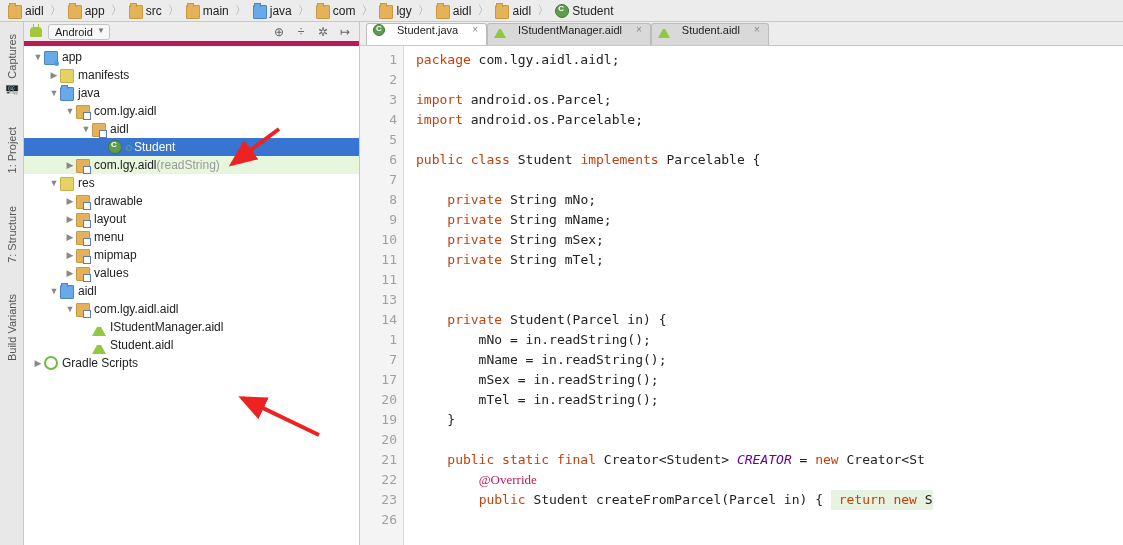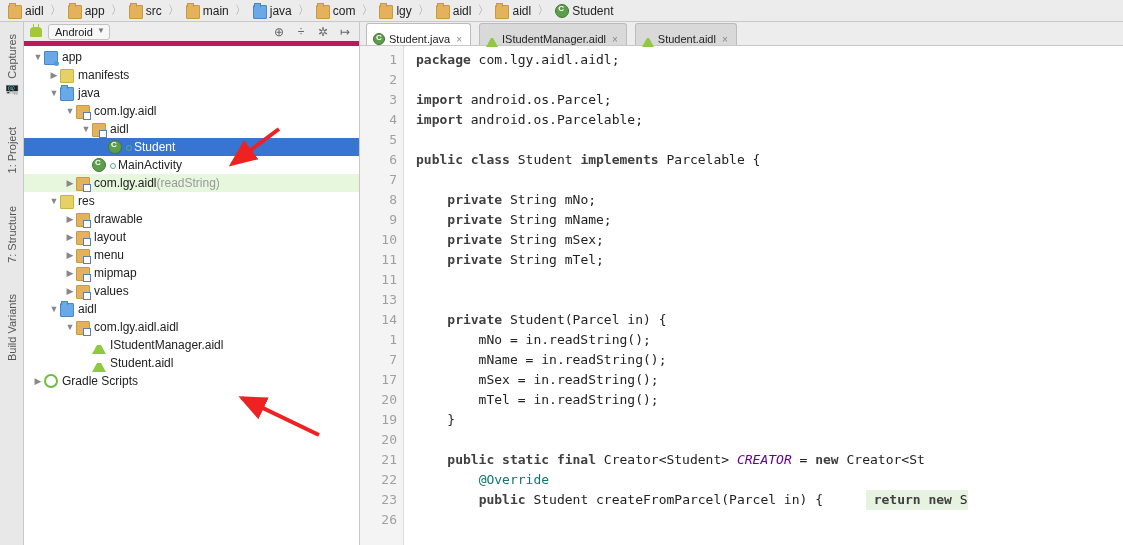--- a/index.html
+++ b/index.html
@@ -27,34 +27,34 @@
 .node { display:flex; align-items:center; height:18px; cursor:pointer; white-space:nowrap; }
 .node .arr { width:12px; display:inline-flex; justify-content:center; color:#888; font-size:9px; }
 .node .arr.hidden { visibility:hidden; }
 .node .ic { width:14px; height:14px; margin-right:4px; }
 .node.sel { background:#3874d1; color:#fff; }
 .node.hov { background:#e6f7de; }
 .node .dim { color:#999; }
 
 .editor { flex:1; display:flex; flex-direction:column; background:#fff; }
 .tabs { height:24px; background:#ededed; border-bottom:1px solid #c8c8c8; display:flex; align-items:flex-end; padding-left:6px; }
-.tab { height:22px; background:#d9d9d9; border:1px solid #bcbcbc; border-bottom:none; border-radius:3px 3px 0 0; margin-right:8px; padding:0 6px; display:flex; align-items:flex-end; gap:4px; cursor:pointer; font-size:11px; }
+.tab { height:22px; background:#d9d9d9; border:1px solid #bcbcbc; border-bottom:none; border-radius:3px 3px 0 0; margin-right:0; padding:0 6px; display:flex; align-items:flex-start; gap:12px; cursor:pointer; font-size:11px; }
 .tab.act { background:#fff; }
 .tab .x { color:#888; font-size:10px; padding:0 2px; cursor:pointer; }
 .tab .ic { width:12px; height:12px; }
 
 .code { display:flex; flex:1; overflow:hidden; font-family:"Consolas","DejaVu Sans Mono",monospace; font-size:13px; }
 .gutter { width:44px; background:#f4f4f4; border-right:1px solid #dcdcdc; text-align:right; padding:4px 6px 0 0; color:#a0a0a0; line-height:20px; position:relative; }
 .lno { height:20px; }
 .src { flex:1; padding:4px 0 0 12px; line-height:20px; white-space:pre; overflow:auto; }
 .ln { height:20px; }
-.kw { color:#404040; font-weight:bold; }
-.ann { color:#0f766e; }
+.kw { color:#c2410c; font-weight:normal; }
+.ann { color:#be185d;font-family:Liberation Serif, serif; }
 .cre { color:#660099; font-style:italic; }
-.bg { background:#e8f2e0; display:inline-block;margin-left:35px; }
+.bg { background:#e8f2e0; display:inline-block; }
 
 
 .ic-folder { background:#e4b25a; border:1px solid #c89a3e; border-radius:1px; width:13px; height:10px; position:relative; top:1px; }
 .ic-folder::before { content:""; position:absolute; top:-3px; left:0; width:5px; height:3px; background:#e4b25a; border:1px solid #c89a3e; border-bottom:none; }
 .ic-pkg { background:#e4b25a; border:1px solid #c89a3e; border-radius:1px; width:13px; height:10px; position:relative; top:1px; }
 .ic-pkg::after { content:""; position:absolute; right:-2px; bottom:-2px; width:6px; height:6px; background:#fff; border:1px solid #5a7db8; }
 .ic-bluefolder { background:#6aa9e8; border:1px solid #4a85c4; border-radius:1px; width:13px; height:10px; position:relative; top:1px; }
 .ic-bluefolder::before { content:""; position:absolute; top:-3px; left:0; width:5px; height:3px; background:#6aa9e8; border:1px solid #4a85c4; border-bottom:none; }
 .ic-class { width:12px; height:12px; border-radius:50%; background:#5d9e4d; border:1px solid #3f7a30; position:relative; }
 .ic-class::after { content:"C"; position:absolute; color:#fff; font-size:8px; font-weight:bold; left:2px; top:-1px; }
@@ -170,26 +170,20 @@
         <div class="node" style="padding-left: 56px;">
           <span class="arr">▼</span>
           <span class="ic ic-pkg"></span>
           <span>aidl</span>
         </div>
         <div class="node sel" style="padding-left: 72px;">
           <span class="arr hidden">▶</span>
           <span class="ic ic-class"></span>
           <span class="link"></span>
           <span>Student</span>
-        </div>
-        <div class="node" style="padding-left: 56px;">
-          <span class="arr hidden">▶</span>
-          <span class="ic ic-class"></span>
-          <span class="link"></span>
-          <span>MainActivity</span>
         </div>
         <div class="node hov" style="padding-left: 40px;">
           <span class="arr">▶</span>
           <span class="ic ic-pkg"></span>
           <span>com.lgy.aidl</span>
           <span class="dim"> (readString)</span>
         </div>
         <div class="node" style="padding-left: 24px;">
           <span class="arr">▼</span>
           <span class="ic ic-yellow"></span>

